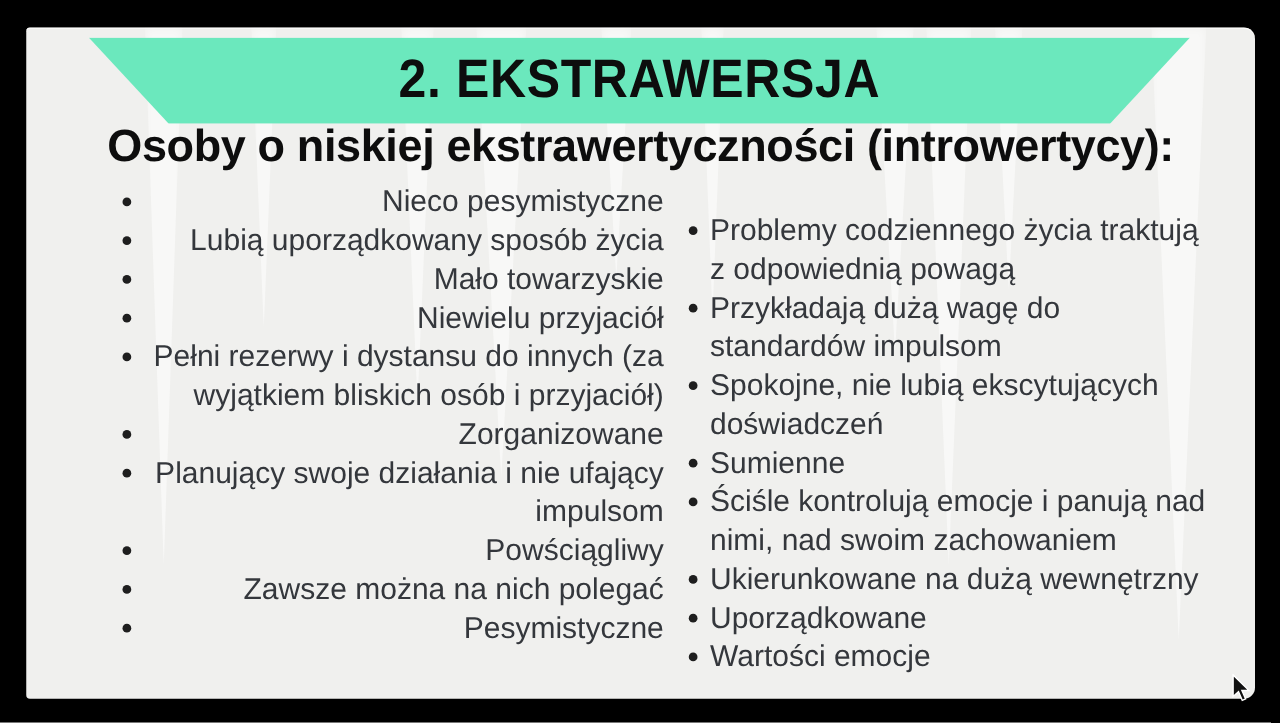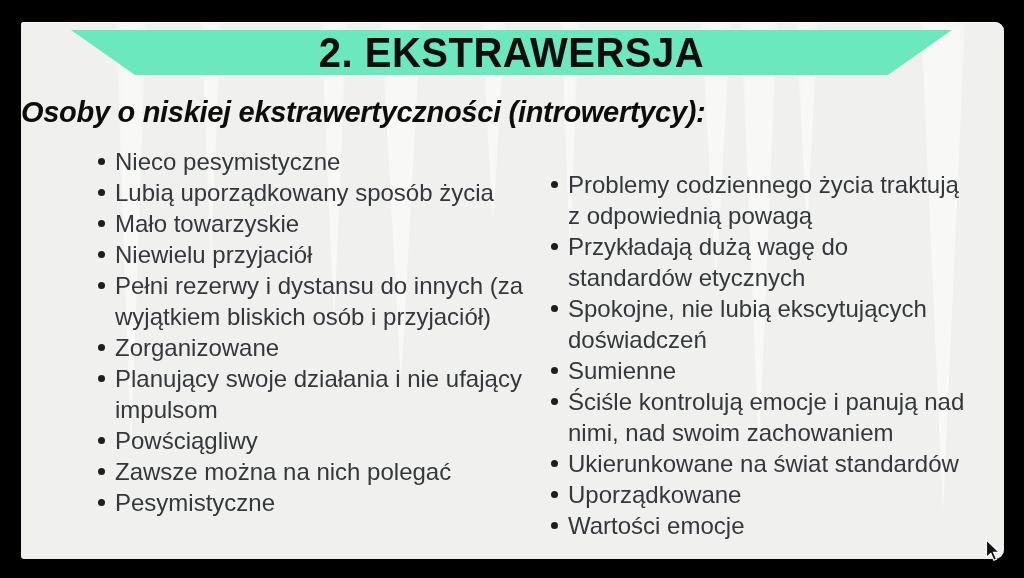--- a/index.html
+++ b/index.html
@@ -25,44 +25,43 @@
     box-shadow:inset 0 1px 0 rgba(255,255,255,.8);
   }
   .drip{
     position:absolute;top:0;
     background:rgba(255,255,255,.55);
     clip-path:polygon(0 0,100% 0,50% 100%);
     filter:blur(4px);
     pointer-events:none;
   }
   .banner{
-    position:absolute;left:50px;top:8px;width:881px;height:45px;
+    position:absolute;left:50px;top:8px;width:881px;height:69px;
     background:var(--banner);
     clip-path:polygon(0 0,100% 0,calc(100% - 64px) 100%,64px 100%);
     display:flex;align-items:center;justify-content:center;
   }
   .title{
     margin:0;
     font-size:40px;font-weight:bold;letter-spacing:.5px;
     color:var(--heading);
     transform:scaleY(1.08);
   }
   .subtitle{
     position:absolute;left:0;top:74px;width:100%;
-    text-align:left;
-    font-size:29px;font-weight:bold;
+    text-align:center;
+    font-size:36px;font-weight:bold;
     color:var(--heading);
     letter-spacing:-0.3px;
-    font-style:italic;
   }
   ul.col{
     position:absolute;margin:0;padding:0;list-style:none;
     font-size:24px;line-height:31px;color:var(--text);
   }
-  ul.col-left{left:74px;top:124px;width:436px;}
+  ul.col-left{left:74px;top:124px;width:436px;text-align:right;}
   ul.col-right{left:527px;top:147px;width:422px;}
   ul.col li{position:relative;padding-left:20px;}
   ul.col li::before{
     content:"";position:absolute;left:3px;top:12px;
     width:7px;height:7px;border-radius:50%;background:#1e1e1e;
   }
   .cursor{position:absolute;left:985px;top:539px;}
 </style>
 </head>
 <body>
@@ -93,25 +92,25 @@
       <li>Niewielu przyjaciół</li>
       <li>Pełni rezerwy i dystansu do innych (za wyjątkiem bliskich osób i przyjaciół)</li>
       <li>Zorganizowane</li>
       <li>Planujący swoje działania i nie ufający impulsom</li>
       <li>Powściągliwy</li>
       <li>Zawsze można na nich polegać</li>
       <li>Pesymistyczne</li>
     </ul>
   <ul class="col col-right">
       <li>Problemy codziennego życia traktują z odpowiednią powagą</li>
-      <li>Przykładają dużą wagę do standardów etycznych</li>
+      <li>Przykładają dużą wagę do standardów impulsom</li>
       <li>Spokojne, nie lubią ekscytujących doświadczeń</li>
       <li>Sumienne</li>
       <li>Ściśle kontrolują emocje i panują nad nimi, nad swoim zachowaniem</li>
-      <li>Ukierunkowane na świat standardów</li>
+      <li>Ukierunkowane na dużą wewnętrzny</li>
       <li>Uporządkowane</li>
       <li>Wartości emocje</li>
     </ul>
 </div>
 
 <svg class="cursor" width="18" height="24" viewBox="0 0 18 24">
   <path d="M1.5 1 L1.5 18.2 L5.8 14.4 L8.8 21.3 L11.5 20.1 L8.5 13.4 L14.2 13.4 Z" fill="#111111" stroke="#ffffff" stroke-width="1.1"></path>
 </svg>
 
 </body></html>

